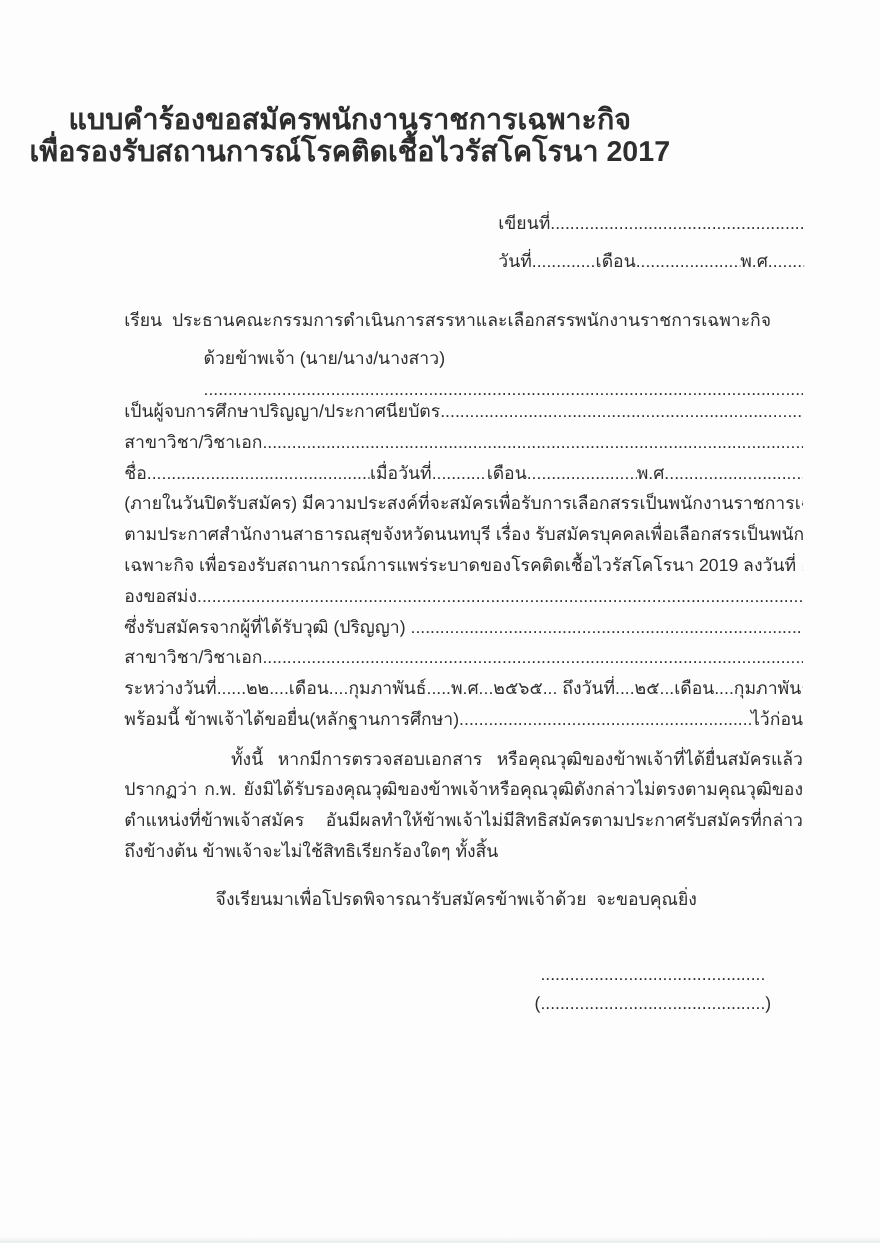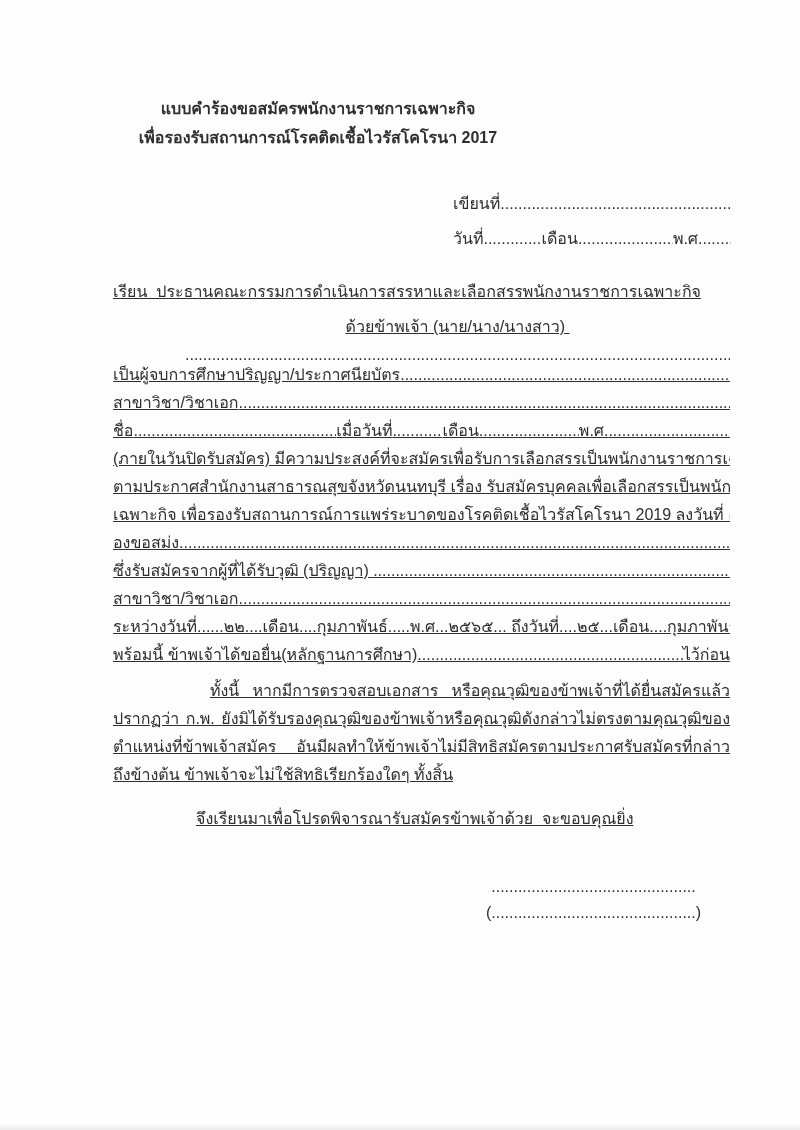--- a/index.html
+++ b/index.html
@@ -4,34 +4,34 @@
 <style>
   html,body { margin:0; padding:0; background:#ffffff; }
   .page {
     position:relative; width:800px; height:1130px; overflow:hidden;
     background:#fdfdfd; color:#2e2e2e;
     font-family:"Liberation Sans", sans-serif;
     font-size:16px;
   }
   .title {
     position:absolute; top:94px; left:0; width:636px;
-    text-align:center; font-weight:bold; font-size:16px; line-height:29px;
+    text-align:center; font-weight:bold; font-size:26px; line-height:29px;
   }
   .written-block {
     position:absolute; top:191px; left:453px; width:278px; line-height:26px;
   }
   .written-block .fline { margin-bottom:9px; }
   .bodytext {
-    position:absolute; top:278px; left:113px; width:617px; line-height:28px;text-decoration:underline;
+    position:absolute; top:278px; left:113px; width:617px; line-height:28px;
   }
   .line { white-space:pre; overflow:hidden; }
   .fline { display:flex; }
   .fline > span { line-height:28px; }
   .written-block .fline > span { line-height:26px; }
-  .lbl { white-space:pre; flex:0 0 auto;text-align:center; }
+  .lbl { white-space:pre; flex:0 0 auto; }
   .dots   { flex:1 1 20px; overflow:hidden; white-space:pre; }
   .dots18 { flex:1.8 1 20px; overflow:hidden; white-space:pre; }
   .dotseg { flex:0 0 auto; overflow:hidden; white-space:pre; }
   .w50 { width:50px; } .w58 { width:58px; } .w95 { width:95px; } .w100 { width:100px; }
   .ind72 { padding-left:72px; }
   .disclaimer {
     margin-top:8px; text-indent:97px;
     white-space:normal; text-align:justify;
   }
   .closing { margin-top:16px; text-indent:83px; }

